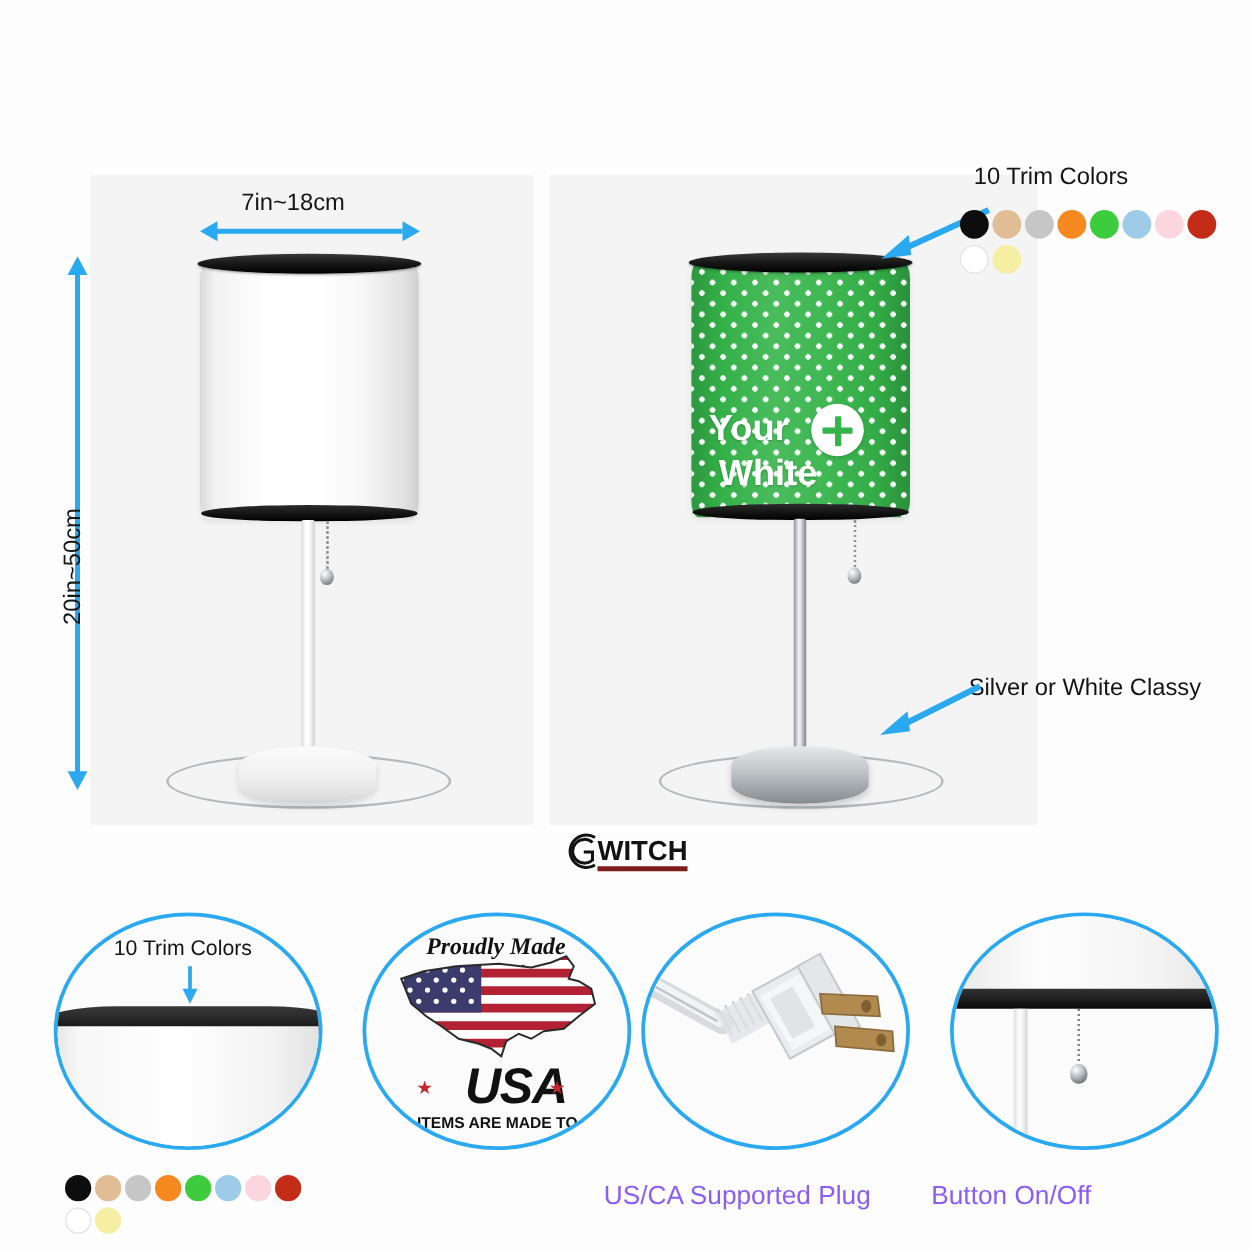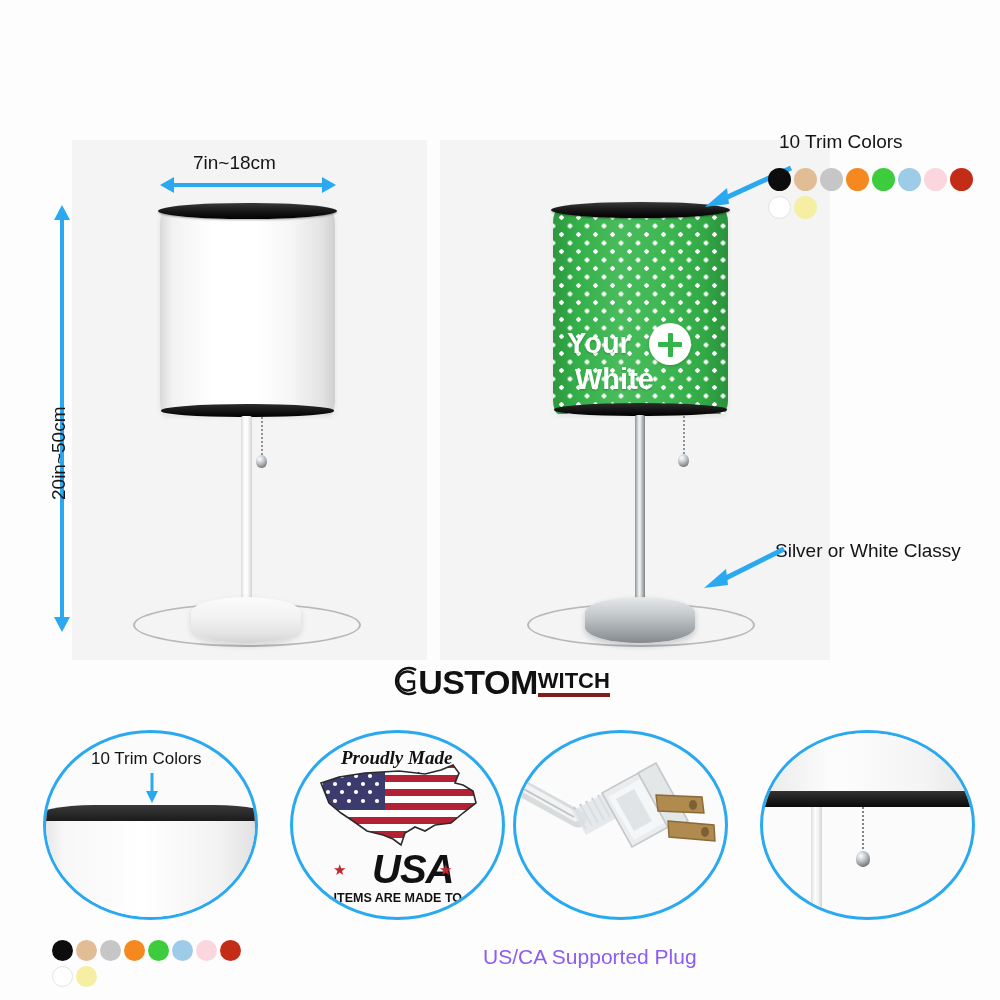--- a/index.html
+++ b/index.html
@@ -198,21 +198,20 @@
     <line x1="84" y1="4" x2="20" y2="36" stroke="#2aa9f0" stroke-width="5"></line>
     <polygon points="4,43 26,24 28,40" fill="#2aa9f0"></polygon>
   </svg>
 
   <div class="brand">
     <span class="brand-inner">
       <svg width="30" height="34" viewBox="0 0 30 34" style="margin-right:-2px; margin-bottom:1px;">
         <path d="M26 6 A13 13 0 1 0 26 28" fill="none" stroke="#111" stroke-width="2.4"></path>
         <path d="M24 10 A9.5 9.5 0 1 0 24 24 L24 17.5 L17 17.5" fill="none" stroke="#111" stroke-width="2.4"></path>
       </svg>
-      <span class="brand-custom">USTOM</span>
       <span class="brand-witch">WITCH</span>
     </span>
   </div>
 
   <div class="circle-card" style="left:43px; top:730px; width:215px; height:190px;">
     <div style="position:absolute; left:-12px; top:72px; width:240px; height:26px; border-radius:50%/100%;
                 background:linear-gradient(to bottom,#3a3a3a,#080808);"></div>
     <div style="position:absolute; left:-12px; top:88px; width:240px; height:120px;
                 background:linear-gradient(to right,#dcdcdc 0%,#f7f7f7 12%,#ffffff 45%,#f2f2f2 78%,#d8d8d8 100%);"></div>
     <div style="position:absolute; left:45px; top:16px; font-size:17px; color:#141414; font-weight:500;">10 Trim Colors</div>
@@ -330,14 +329,15 @@
                 background:linear-gradient(to right,#e6e6e6,#fdfdfd 35%,#f4f4f4 70%,#e0e0e0);"></div>
     <div style="position:absolute; left:-15px; top:58px; width:250px; height:16px;
                 background:linear-gradient(to bottom,#333,#0a0a0a);"></div>
     <div style="position:absolute; left:48px; top:74px; width:11px; height:120px;
                 background:linear-gradient(to right,#dedede,#ffffff 40%,#efefef 70%,#d4d4d4);"></div>
     <div style="position:absolute; left:99px; top:74px; width:2px; height:48px;
                 background-image:repeating-linear-gradient(to bottom,#7e8386 0 2px, rgba(0,0,0,0) 2px 4px);"></div>
     <div style="position:absolute; left:93px; top:118px; width:14px; height:16px; border-radius:50% 50% 46% 46%;
                 background:radial-gradient(circle at 34% 30%,#ffffff 0%,#c8cccf 32%,#7d8286 72%,#4f5356 100%);"></div>
   </div>
+  <div class="circle-label" style="left:745px; top:945px; width:245px;">Button On/Off</div>
 
 </div>
 
 </body></html>

